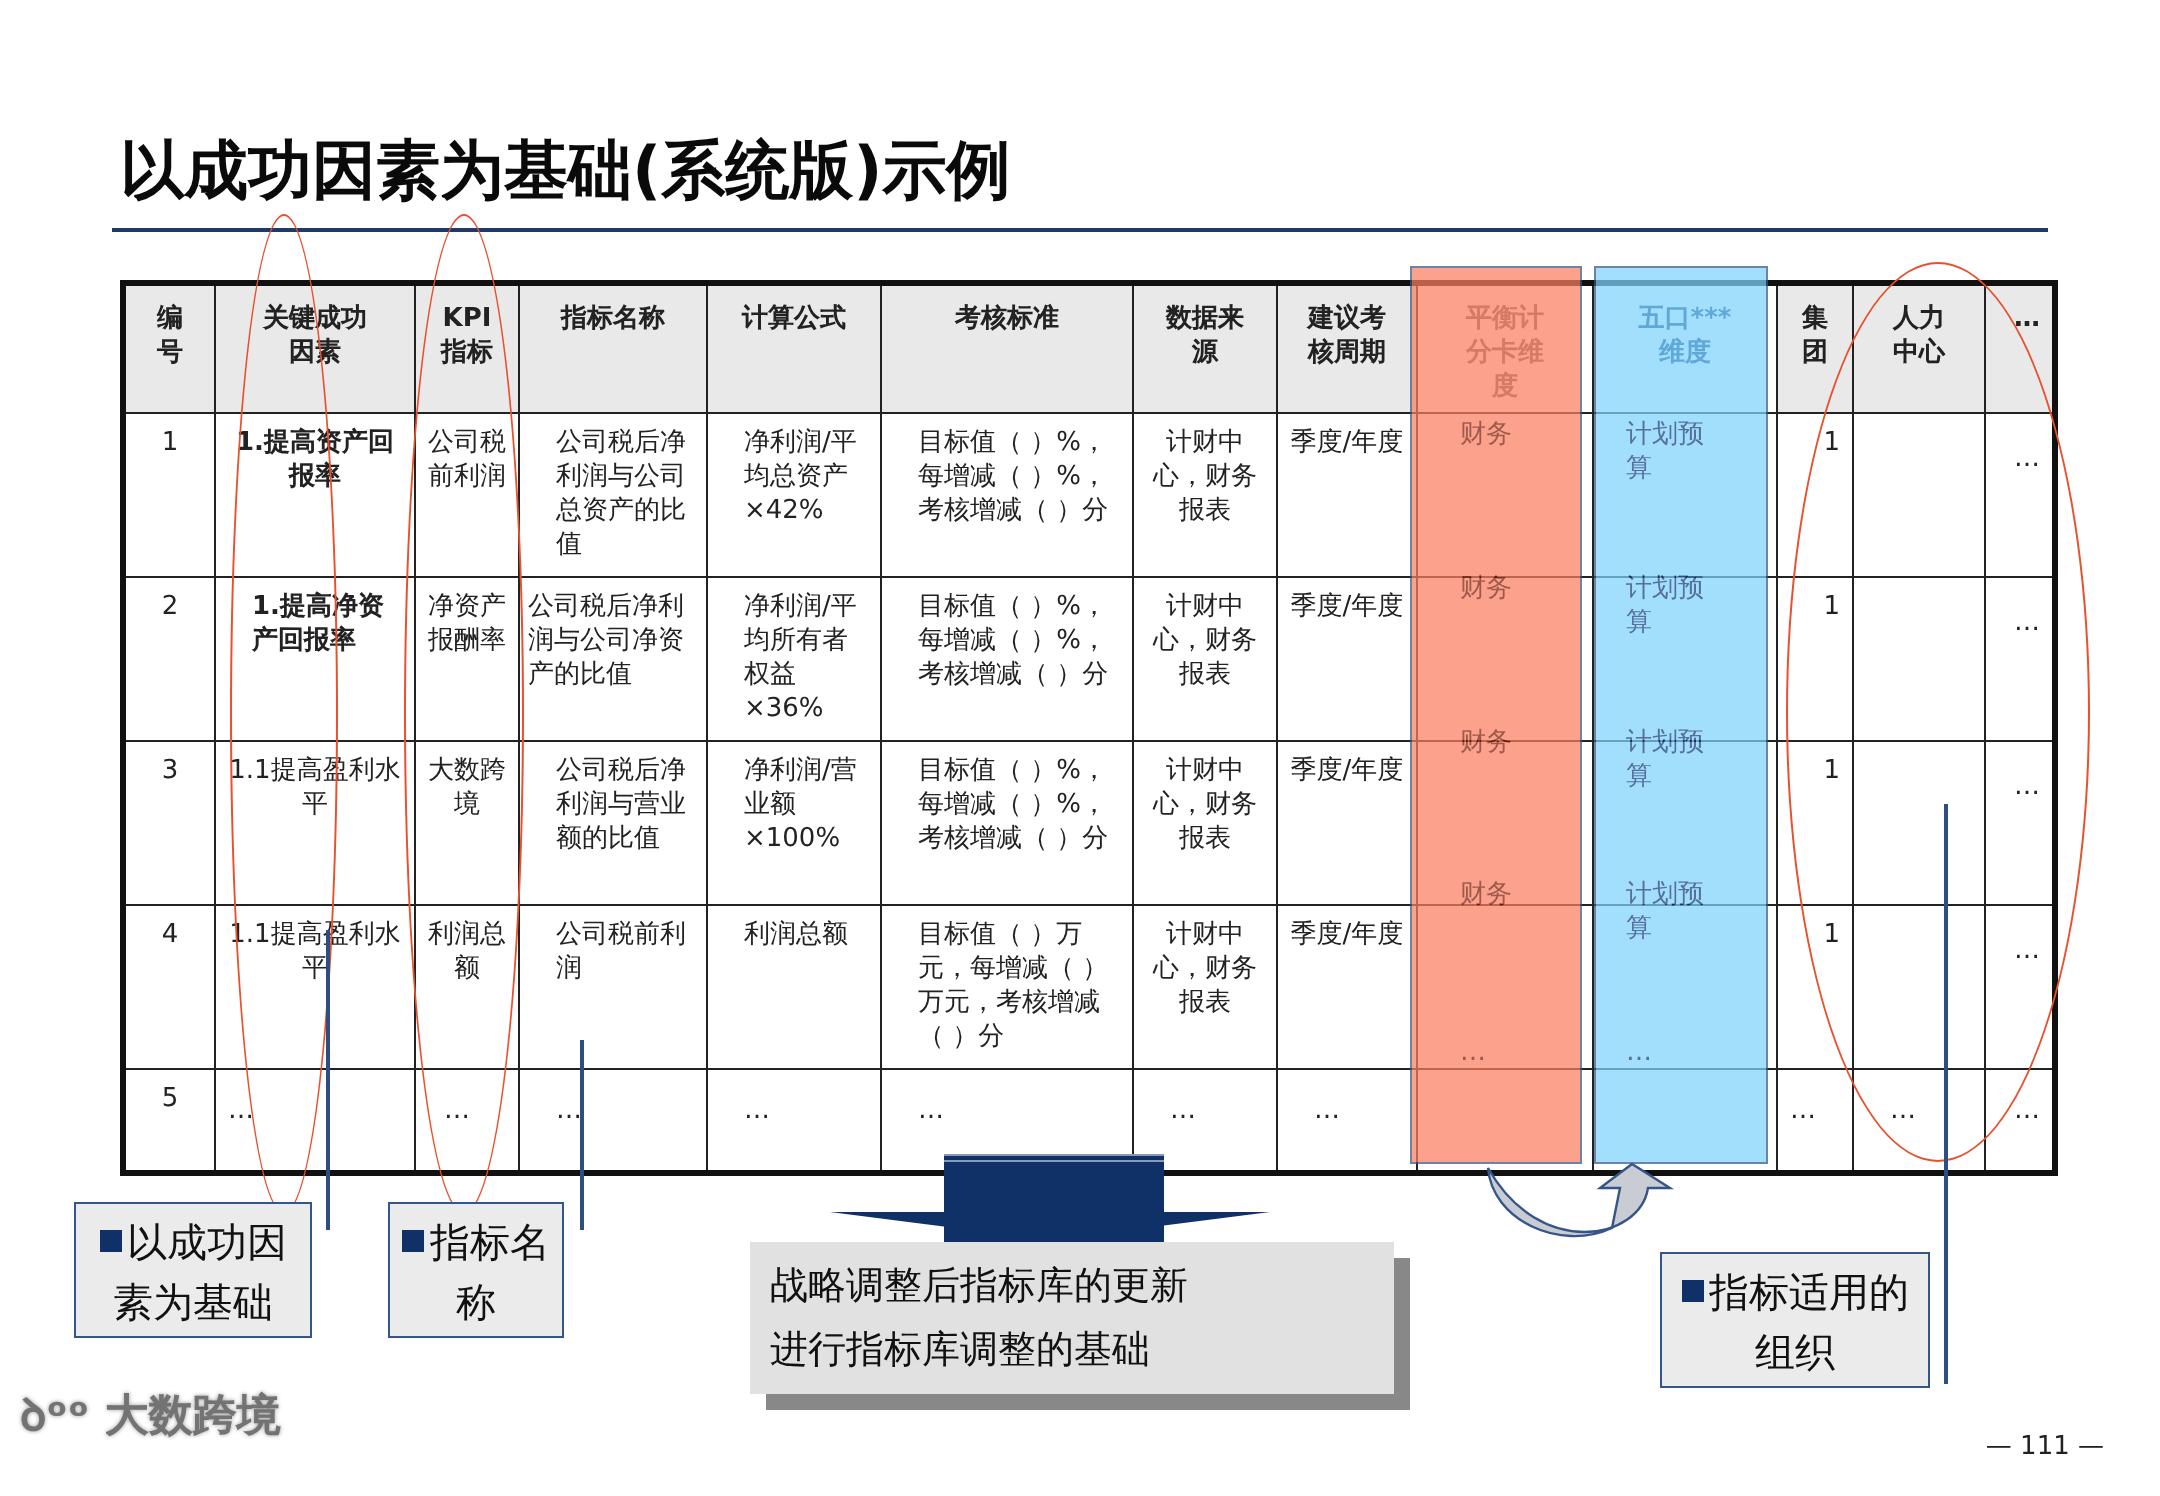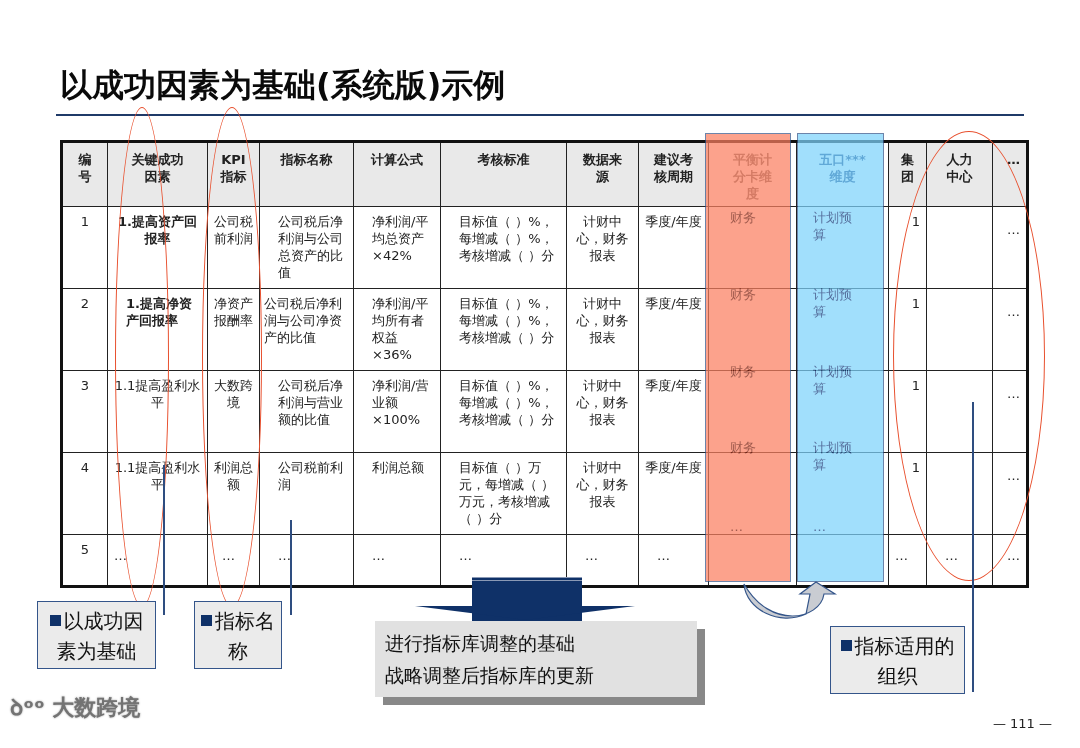--- a/index.html
+++ b/index.html
@@ -197,22 +197,22 @@
 <div class="callout" style="left:194px;top:601px;width:88px;height:68px;">
   <span class="sq"></span><span>指标名称</span>
 </div>
 <div class="callout" style="left:830px;top:626px;width:135px;height:68px;">
   <span class="sq"></span><span>指标适用的组织</span>
 </div>
 
 <div class="arrow-box"></div>
 <div class="arrow-tri"></div>
 <div class="msg-box">
+  <div>战略调整后指标库的更新</div>
   <div>进行指标库调整的基础</div>
-  <div>战略调整后指标库的更新</div>
 </div>
 
 <svg class="curve-arrow" width="110" height="50">
   <path d="M4 4 C 6 30, 40 46, 66 34 L 70 14 L 60 14 L 76 2 L 95 14 L 84 14 C 80 40, 30 50, 4 4 Z" fill="#c9ccd2" stroke="#34558a" stroke-width="1.2"></path>
 </svg>
 
 <div class="watermark"><span>ꝺᵒᵒ </span><span>大数跨境</span></div>
 <div class="page-num">— 111 —</div>
 
 </body></html>

